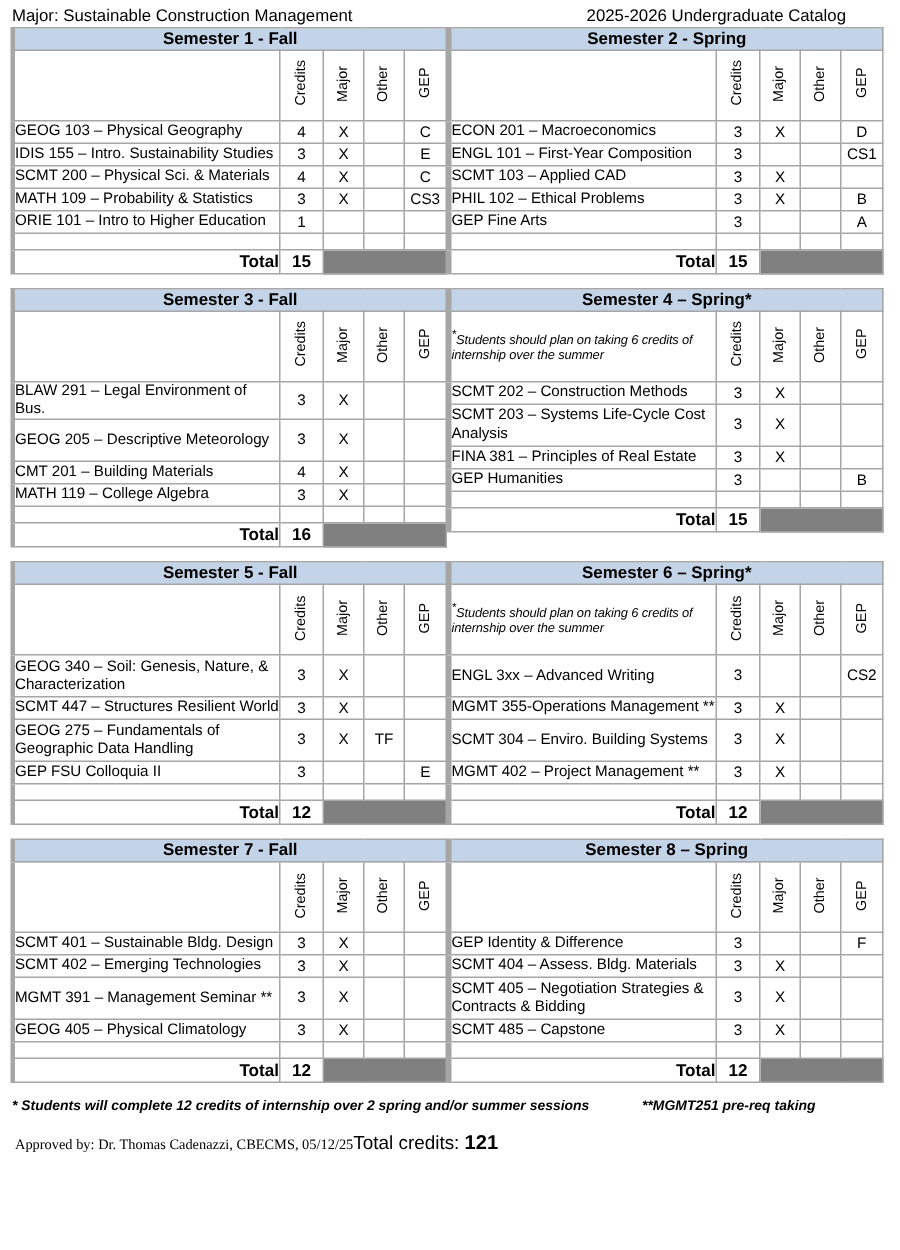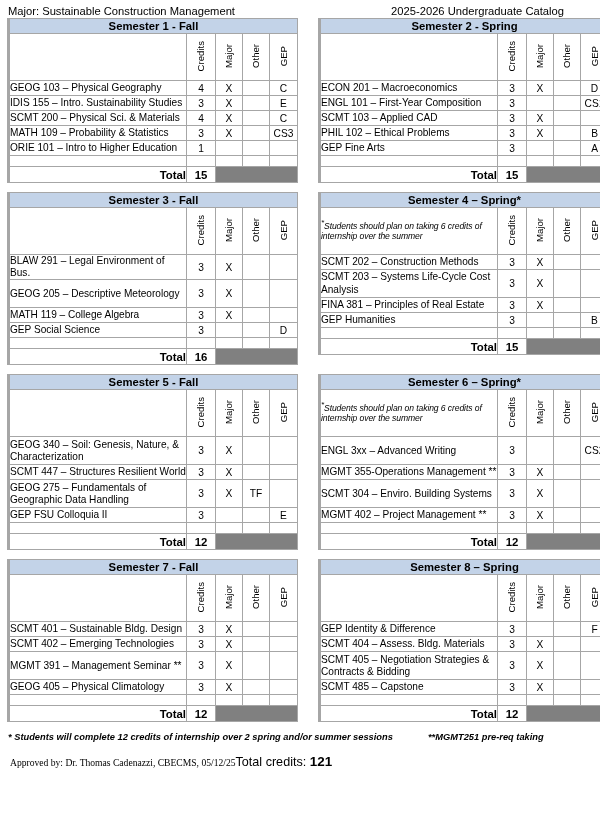--- a/index.html
+++ b/index.html
@@ -26,21 +26,21 @@
     gap: 12px;
   }
   .page-header .right { padding-right: 22px; }
 
   
   .blocks {
     padding: 0 7px;
   }
   .block-row {
     display: flex;
-    gap: 22px;
+    gap: 2px;
     margin-bottom: 9px;
   }
   .sem-block {
     width: 289px;
     flex: 0 0 289px;
   }
 
   table.sem {
     width: 100%;
     border-collapse: collapse;
@@ -333,32 +333,32 @@
               <td class="ctr"></td>
             </tr>
             <tr class="crow tall">
               <td class="cname">GEOG 205 – Descriptive Meteorology</td>
               <td class="ctr">3</td>
               <td class="ctr">X</td>
               <td class="ctr"></td>
               <td class="ctr"></td>
             </tr>
             <tr class="crow">
+              <td class="cname">CMT 201 – Building Materials</td>
+              <td class="ctr">4</td>
+              <td class="ctr">X</td>
+              <td class="ctr"></td>
+              <td class="ctr"></td>
+            </tr>
+            <tr class="crow">
               <td class="cname">MATH 119 – College Algebra</td>
               <td class="ctr">3</td>
               <td class="ctr">X</td>
               <td class="ctr"></td>
               <td class="ctr"></td>
-            </tr>
-            <tr class="crow">
-              <td class="cname">GEP Social Science</td>
-              <td class="ctr">3</td>
-              <td class="ctr"></td>
-              <td class="ctr"></td>
-              <td class="ctr">D</td>
             </tr>
             <tr class="blankrow">
               <td></td>
               <td></td>
               <td></td>
               <td></td>
               <td></td>
             </tr>
             <tr class="total-row">
               <td class="total-label">Total</td>

